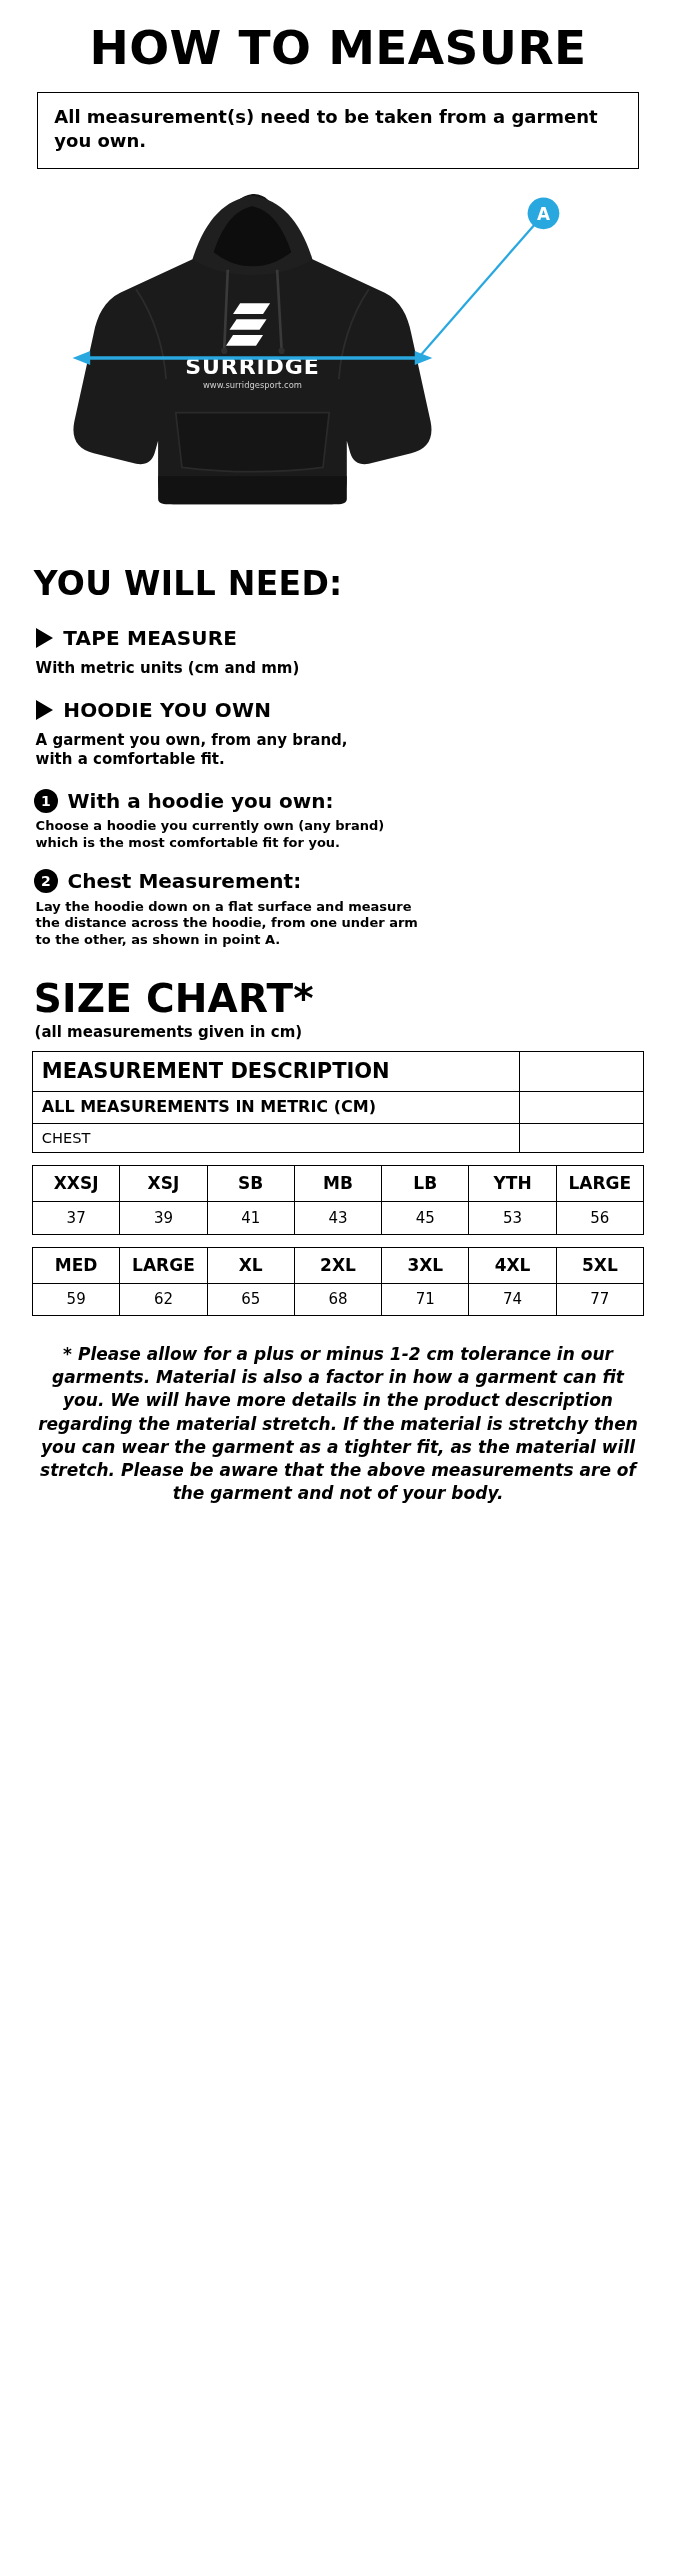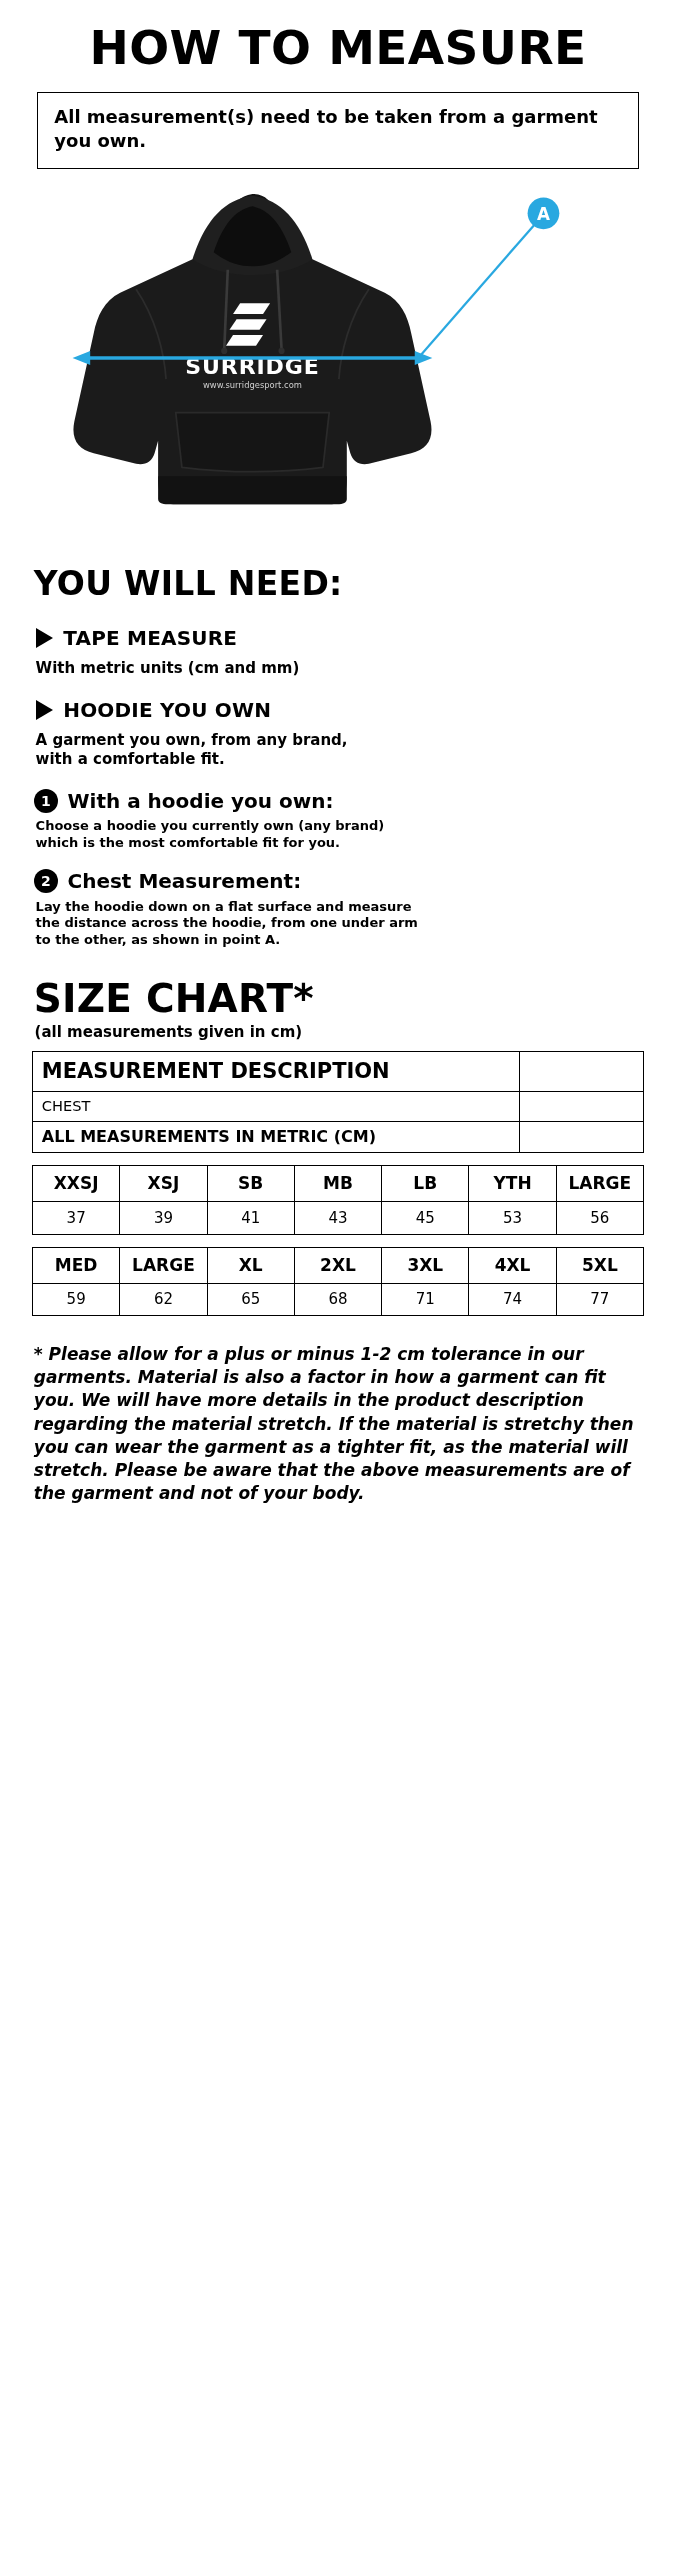--- a/index.html
+++ b/index.html
@@ -170,20 +170,21 @@
     padding: 6.2px 1.8px 7px 1.8px;
   }
 
   
   .footnote {
     font-size: 17px;
     font-weight: bold;
     font-style: italic;
     line-height: 1.37;
     margin: 26.5px 1.8px 26.5px 1.8px;
+    text-align: center;
   }
 </style>
 </head>
 <body>
 
 <div class="page">
 
   <div class="main-title">HOW TO MEASURE</div>
 
   <div class="notice-box">
@@ -313,25 +314,25 @@
   <div class="chart-title">SIZE CHART*</div>
   <div class="chart-sub">(all measurements given in cm)</div>
 
   <table class="desc-table">
     <tbody>
         <tr>
       <td class="desc-h">MEASUREMENT DESCRIPTION</td>
       <td class="blank-cell"></td>
     </tr>
     <tr>
+      <td class="desc-row2">ALL MEASUREMENTS IN METRIC (CM)</td>
+      <td class="blank-cell"></td>
+    </tr>
+    <tr>
       <td class="desc-row3">CHEST</td>
-      <td class="blank-cell"></td>
-    </tr>
-    <tr>
-      <td class="desc-row2">ALL MEASUREMENTS IN METRIC (CM)</td>
       <td class="blank-cell"></td>
     </tr>
   </tbody>
     </table>
 
   <table class="size-table">
     <tbody>
         <tr class="hdr">
       <td>XXSJ</td>
       <td>XSJ</td>

